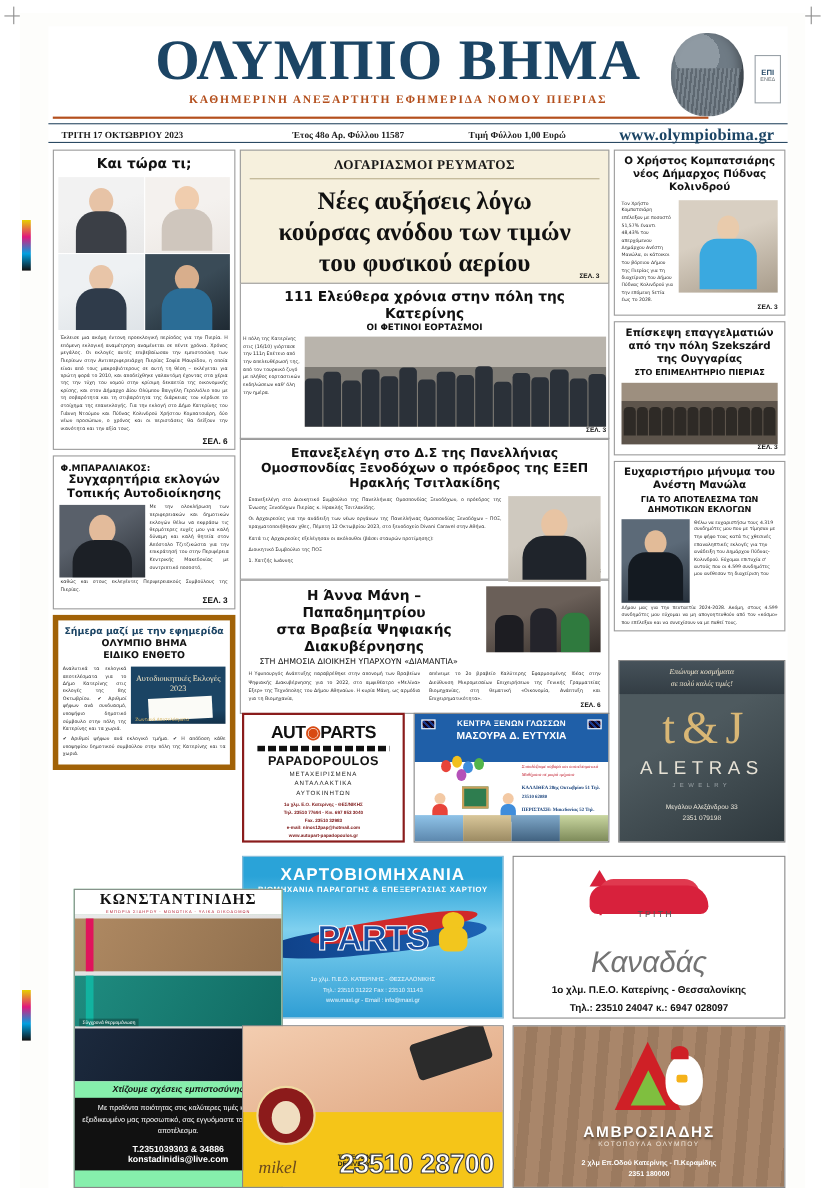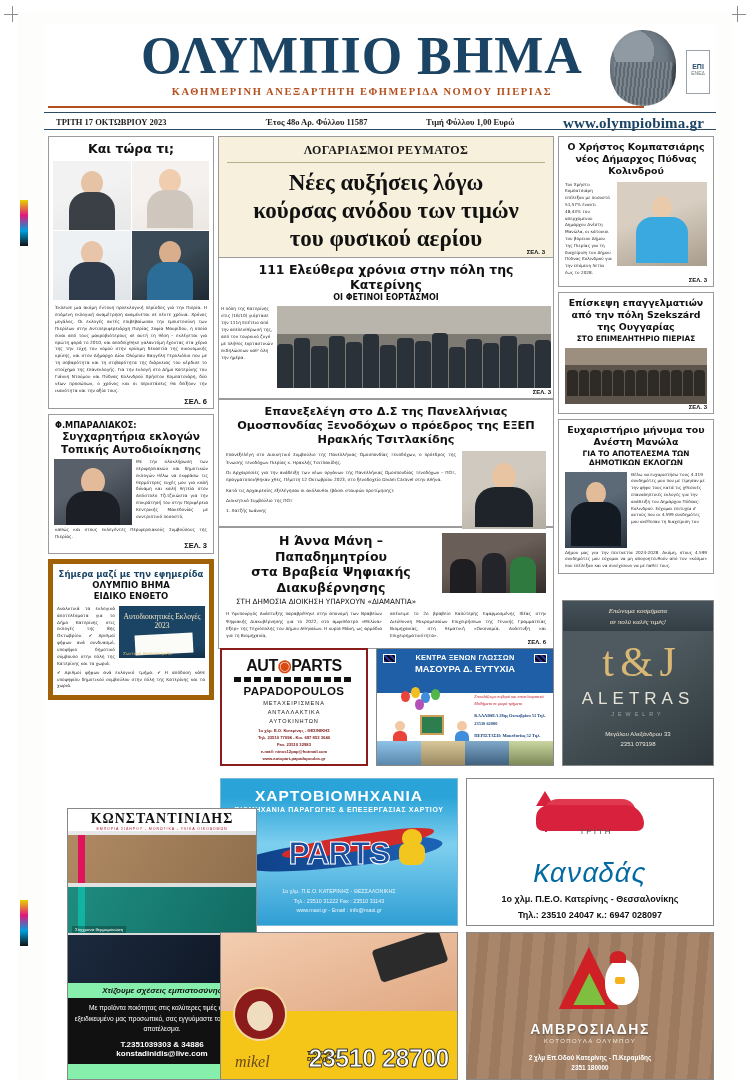--- a/index.html
+++ b/index.html
@@ -367,21 +367,21 @@
     border:1px solid #888; background:#fff; text-align:center;
   }
   .kn-sofa{position:relative;height:48px;margin-top:12px;}
   .kn-body{position:absolute;left:50%;transform:translateX(-50%);top:14px;width:108px;height:26px;
     border-radius:18px 26px 10px 10px;background:#d8213c;}
   .kn-back{position:absolute;left:50%;transform:translateX(-50%);top:8px;width:92px;height:14px;
     border-radius:22px 22px 0 0;background:#e0394f;}
   .kn-lamp{position:absolute;left:28%;top:0;width:0;height:0;
     border-left:9px solid transparent;border-right:9px solid transparent;border-bottom:15px solid #d8213c;}
   .kn-pole{position:absolute;left:31.8%;top:15px;width:1.5px;height:26px;background:#d8213c;}
-  .kn-name{font-family:Liberation Mono, monospace;font-style:italic;font-size:27px;color:#0369a1;margin-top:2px;}
+  .kn-name{font-family:Liberation Sans, sans-serif;font-style:italic;font-size:27px;color:#737373;margin-top:2px;}
   .kn-epi{font-family:"Liberation Sans",sans-serif;font-size:8px;color:#555;letter-spacing:2px;
     position:relative;top:-20px;left:6px;}
   .kn-a{font-family:"Liberation Sans",sans-serif;font-weight:bold;font-size:9px;color:#111;margin-top:2px;line-height:1.6;}
 
   .ad-konstantinidis{
     left:48px; top:808px; width:190px; height:272px;
     border:1px solid #888; background:#86efac;margin-left:19px;
   }
   .kt-top{height:22px;background:#fff;text-align:center;}
   .kt-name{font-family:"Liberation Serif",serif;font-weight:bold;font-size:14px;color:#111;letter-spacing:1px;padding-top:2px;}

